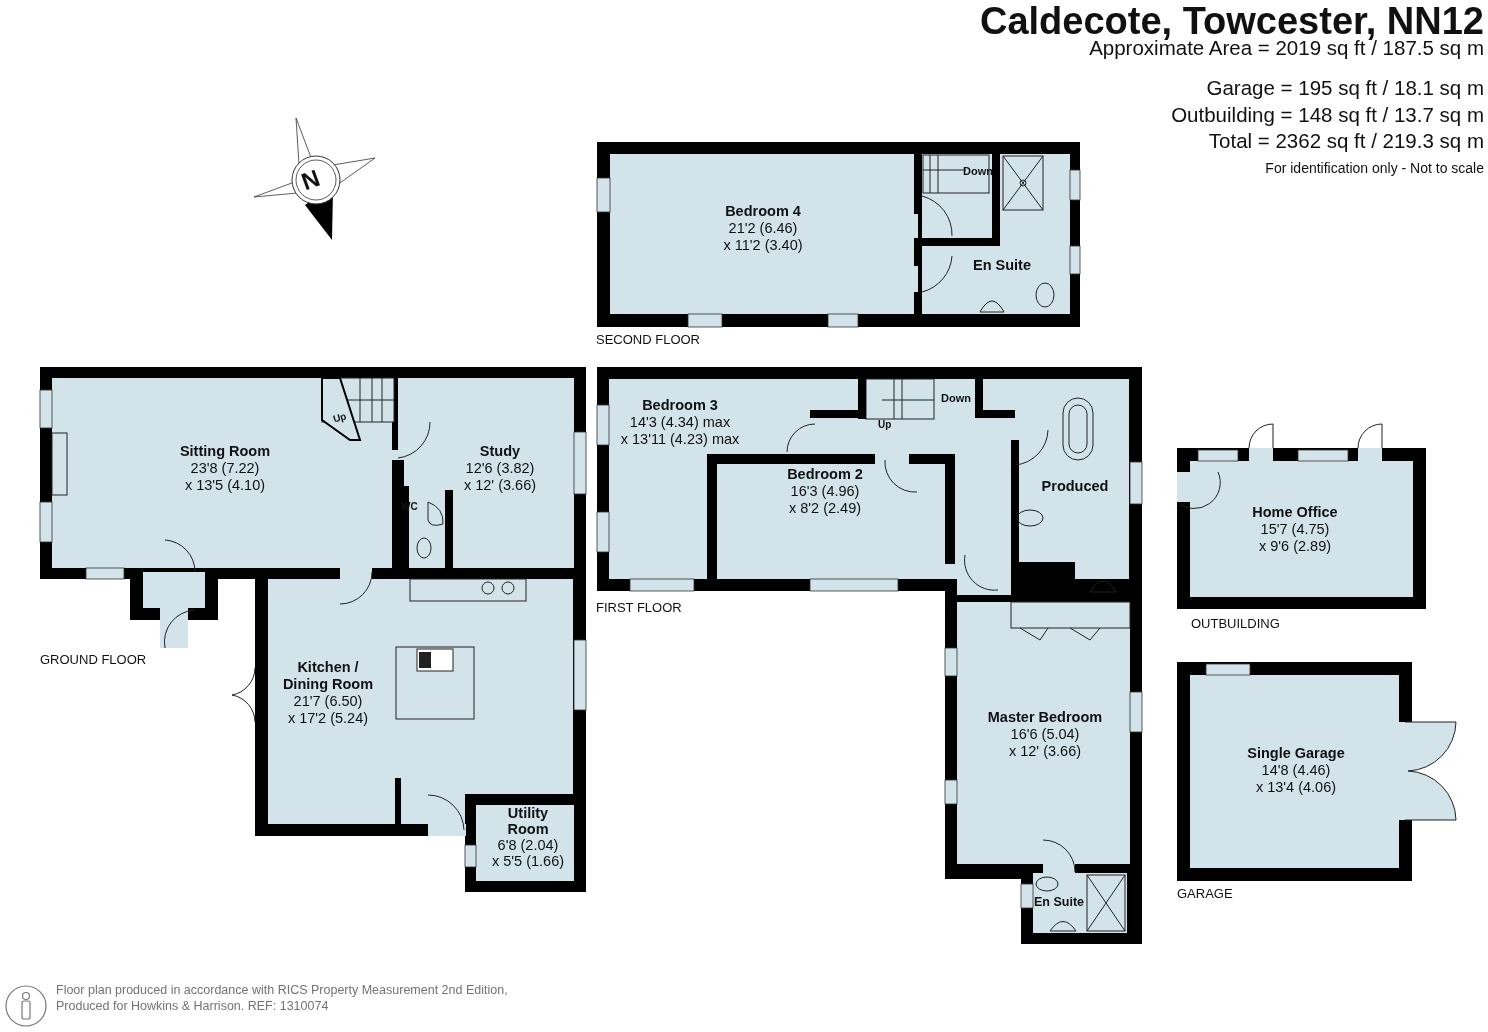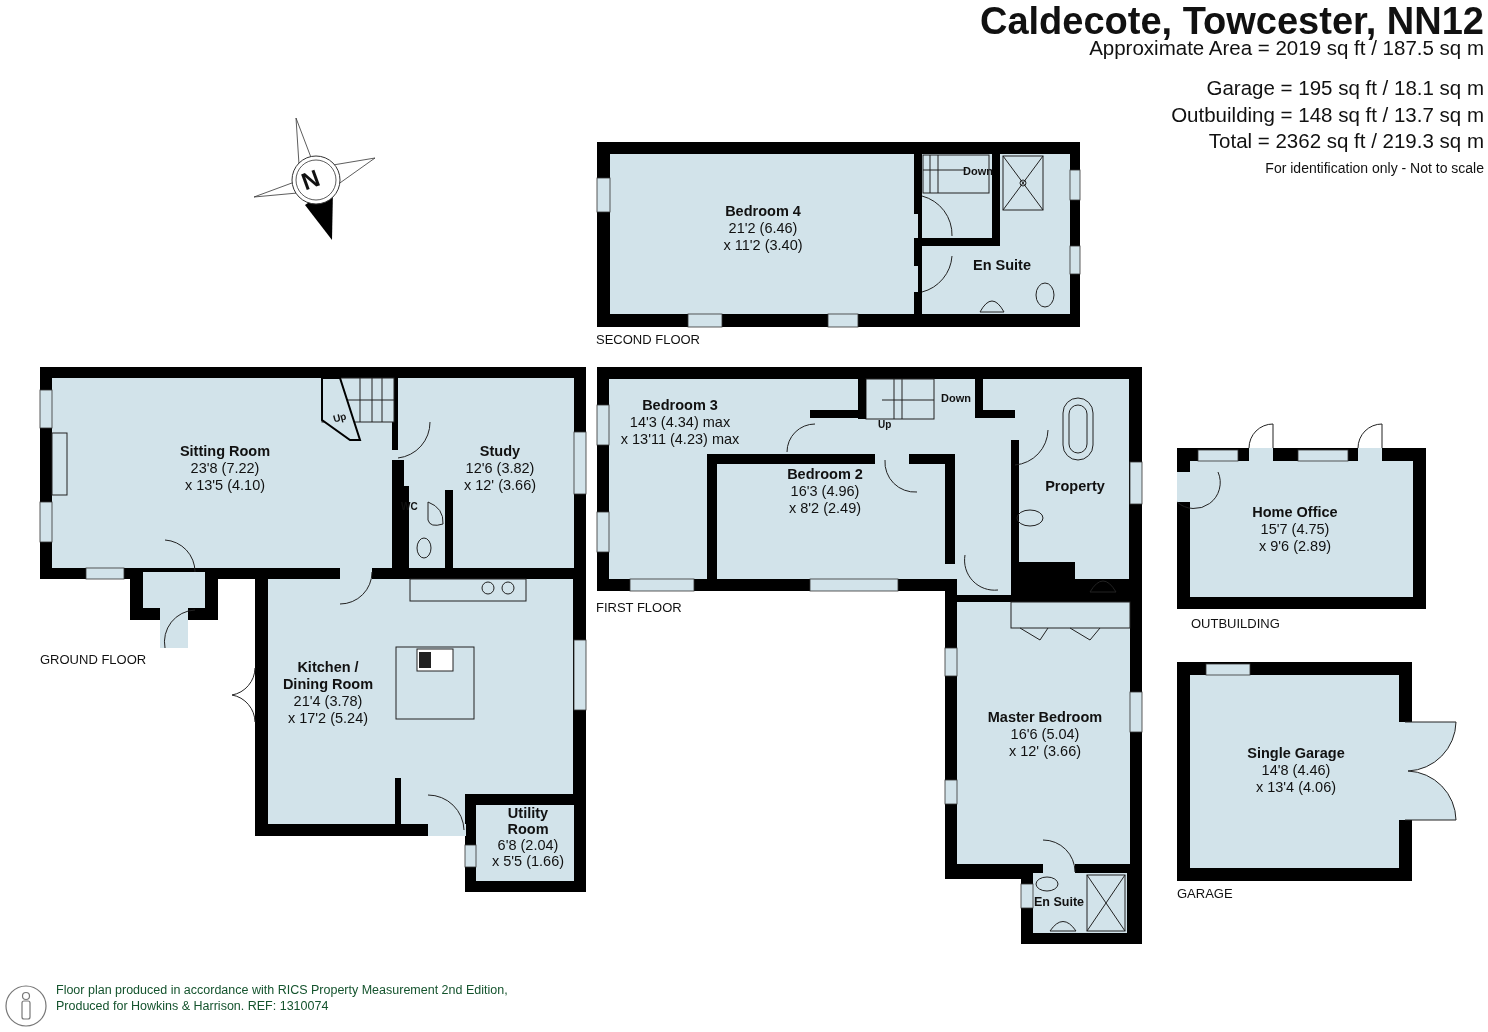--- a/index.html
+++ b/index.html
@@ -6,21 +6,21 @@
   body { width:1488px; height:1032px; position:relative; overflow:hidden; font-family:"Liberation Sans", sans-serif; color:#111; }
   .abs { position:absolute; }
   #plan { position:absolute; left:0; top:0; width:1488px; height:1032px; }
   .title { right:4px; top:0px; font-size:38px; font-weight:bold; letter-spacing:0px; text-align:right; white-space:nowrap; }
   .area-line { right:4px; font-size:20.5px; text-align:right; white-space:nowrap; }
   .disclaimer { right:4px; top:160px; font-size:14px; text-align:left; white-space:nowrap; }
   .floor-label { font-size:13px; font-weight:normal; white-space:nowrap; }
   .room { text-align:center; white-space:nowrap; line-height:17px; font-size:14.5px; }
   .room .rn { font-weight:bold; font-size:14.5px; }
   .small-label { font-weight:bold; font-size:11px; white-space:nowrap; }
-  .footer { left:56px; top:982px; font-size:12.5px; line-height:16px; color:#14532d; white-space:nowrap; }
+  .footer { left:56px; top:982px; font-size:12.5px; line-height:16px; color:#737373; white-space:nowrap; }
   .footer-icon { left:4px; top:984px; width:44px; height:44px; }
 </style>
 </head>
 <body>
 
 <svg id="plan" viewBox="0 0 1488 1032" xmlns="http://www.w3.org/2000/svg">
   <defs>
     <style>
       .fill { fill:#d2e3ea; }
       .wall { fill:#000; }
@@ -249,21 +249,21 @@
 <div class="abs room" style="left:450px;top:443px;width:100px;">
   <div class="rn">Study</div>
   <div>12'6 (3.82)</div>
   <div>x 12' (3.66)</div>
 </div>
 <div class="abs small-label" style="left:401px;top:501px;font-size:10px;">WC</div>
 <div class="abs small-label" style="left:333px;top:412px;font-size:10px;transform:rotate(-15deg);">Up</div>
 <div class="abs room" style="left:268px;top:659px;width:120px;">
   <div class="rn">Kitchen /</div>
   <div class="rn">Dining Room</div>
-  <div>21'4 (3.78)</div>
+  <div>21'7 (6.50)</div>
   <div>x 17'2 (5.24)</div>
 </div>
 <div class="abs room" style="left:480px;top:805px;width:96px;line-height:16px;">
   <div class="rn">Utility</div>
   <div class="rn">Room</div>
   <div>6'8 (2.04)</div>
   <div>x 5'5 (1.66)</div>
 </div>
 <div class="abs floor-label" style="left:40px;top:652px;">GROUND FLOOR</div>
 
@@ -271,21 +271,21 @@
   <div class="rn">Bedroom 3</div>
   <div>14'3 (4.34) max</div>
   <div>x 13'11 (4.23) max</div>
 </div>
 <div class="abs room" style="left:770px;top:466px;width:110px;">
   <div class="rn">Bedroom 2</div>
   <div>16'3 (4.96)</div>
   <div>x 8'2 (2.49)</div>
 </div>
 <div class="abs room" style="left:1035px;top:478px;width:80px;">
-  <div class="rn">Property</div>
+  <div class="rn">Produced</div>
 </div>
 <div class="abs room" style="left:975px;top:709px;width:140px;">
   <div class="rn">Master Bedroom</div>
   <div>16'6 (5.04)</div>
   <div>x 12' (3.66)</div>
 </div>
 <div class="abs small-label" style="left:1034px;top:895px;font-size:12.5px;">En Suite</div>
 <div class="abs small-label" style="left:941px;top:392px;">Down</div>
 <div class="abs small-label" style="left:878px;top:419px;font-size:10px;">Up</div>
 <div class="abs floor-label" style="left:596px;top:600px;">FIRST FLOOR</div>

